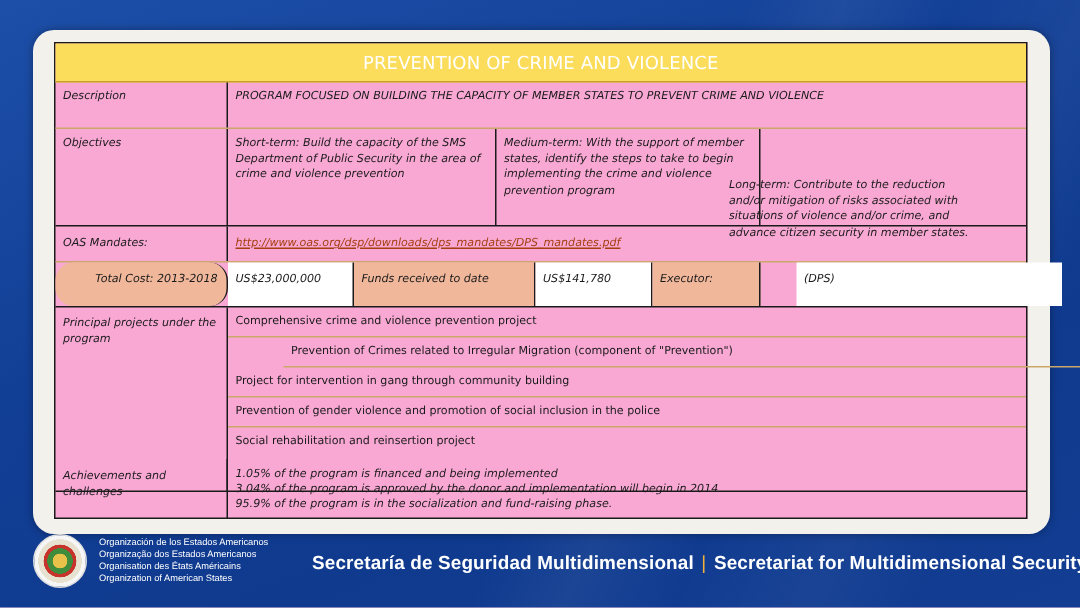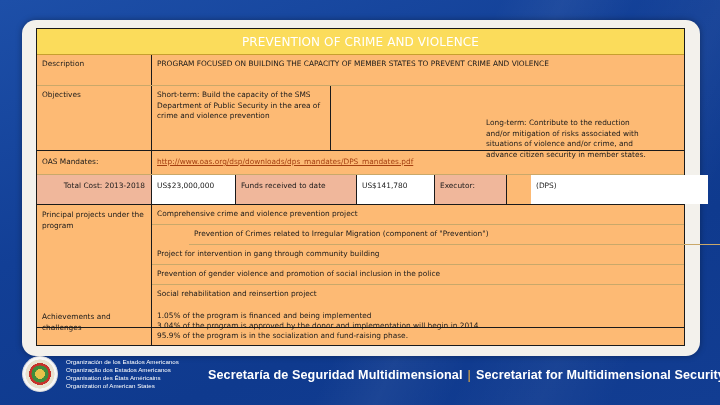--- a/index.html
+++ b/index.html
@@ -16,37 +16,38 @@
   }
   .card {
     position: absolute; left: 22px; top: 20px; width: 678px; height: 336px;
     background: #f3f1ec;
     border-radius: 14px;
     box-shadow: 0 0 6px rgba(0,0,0,0.35);
   }
   .sheet {
     position: absolute; left: 36px; top: 28px; width: 649px; height: 318px;
     border: 1px solid #1a1a1a;
-    background: #fdba74;
+    background: #f9a8d4;
   }
   .title-bar {
     position: absolute; left: 0; top: 0; width: 647px; height: 26px;
     background: #fbdc5b;
     border-bottom: 1px solid #c79f2e;
     color: #ffffff;
     font-size: 12px;
     text-align: center;
     line-height: 27px;
     letter-spacing: 0.1px;
   }
   .row { position: absolute; left: 0; width: 647px; border-bottom: 1px solid #c9a86a; }
   .cell {
     position: absolute; top: 0; height: 100%;
     font-size: 7.4px; color: #1a1a1a; line-height: 10.5px;
     padding: 4px 5px;
+    font-style: italic;
   }
   .label-cell { left: 0; width: 115px; border-right: 1px solid #1a1a1a; }
   .italic { }
   .link { color: #a54011; text-decoration: underline; }
   .salmon { background: #f0b79b; }
   .white { background: #ffffff; }
   .sub-row { position: absolute; left: 115px; width: 532px; border-bottom: 1px solid #c9a86a; font-size: 7.4px; color:#1a1a1a; padding: 4px 5px; line-height: 10px; }
   .footer {
     position: absolute; left: 0; top: 347px; width: 720px; height: 58px;
   }
@@ -76,32 +77,33 @@
   <div class="title-bar">PREVENTION OF CRIME AND VIOLENCE</div>
 
   <div class="row" style="top:26px;height:31px;">
     <div class="cell label-cell">Description</div>
     <div class="cell" style="left:115px;width:532px;">PROGRAM FOCUSED ON BUILDING THE CAPACITY OF MEMBER STATES TO PREVENT CRIME AND VIOLENCE</div>
   </div>
 
   <div class="row" style="top:57px;height:65px;border-bottom:1px solid #1a1a1a;">
     <div class="cell label-cell">Objectives</div>
     <div class="cell italic" style="left:115px;width:179px;border-right:1px solid #1a1a1a;">Short-term: Build the capacity of the SMS Department of Public Security in the area of crime and violence prevention</div>
+    <div class="cell italic" style="left:294px;width:176px;border-right:1px solid #1a1a1a;">Medium-term: With the support of member states, identify the steps to take to begin implementing the crime and violence prevention program</div>
     <div class="cell italic" style="left:444px;width:177px;margin-top:28px;">Long-term: Contribute to the reduction and/or mitigation of risks associated with situations of violence and/or crime, and advance citizen security in member states.</div>
   </div>
 
   <div class="row" style="top:122px;height:24px;border-bottom:1px solid #c9a86a;">
     <div class="cell label-cell" style="padding-top:6px;">OAS Mandates:</div>
     <div class="cell" style="left:115px;width:532px;padding-top:6px;">
       <a class="link">http://www.oas.org/dsp/downloads/dps_mandates/DPS_mandates.pdf</a>
     </div>
   </div>
 
   <div class="row" style="top:146px;height:30px;border-bottom:1px solid #1a1a1a;">
-    <div class="cell salmon" style="left:0;width:115px;border-right:1px solid #1a1a1a;text-align:right;padding-right:6px;padding-top:6px;">Total Cost: 2013-2018</div>
+    <div class="cell salmon" style="left:0;width:115px;border-right:1px solid #1a1a1a;text-align:right;padding-right:6px;padding-top:6px;border-radius:12px;">Total Cost: 2013-2018</div>
     <div class="cell white" style="left:115px;width:84px;border-right:1px solid #1a1a1a;padding-top:6px;">US$23,000,000</div>
     <div class="cell salmon" style="left:199px;width:121px;border-right:1px solid #1a1a1a;padding-top:6px;">Funds received to date</div>
     <div class="cell white" style="left:320px;width:78px;border-right:1px solid #1a1a1a;padding-top:6px;">US$141,780</div>
     <div class="cell salmon" style="left:398px;width:72px;border-right:1px solid #1a1a1a;padding-top:6px;">Executor:</div>
     <div class="cell white" style="left:494px;width:177px;padding-top:6px;">(DPS)</div>
   </div>
 
   <div class="row" style="top:176px;height:123px;border-bottom:1px solid #1a1a1a;">
     <div class="cell label-cell" style="padding-top:5px;">Principal projects under the program</div>
     <div class="sub-row" style="top:0;height:20px;">Comprehensive crime and violence prevention project</div>

